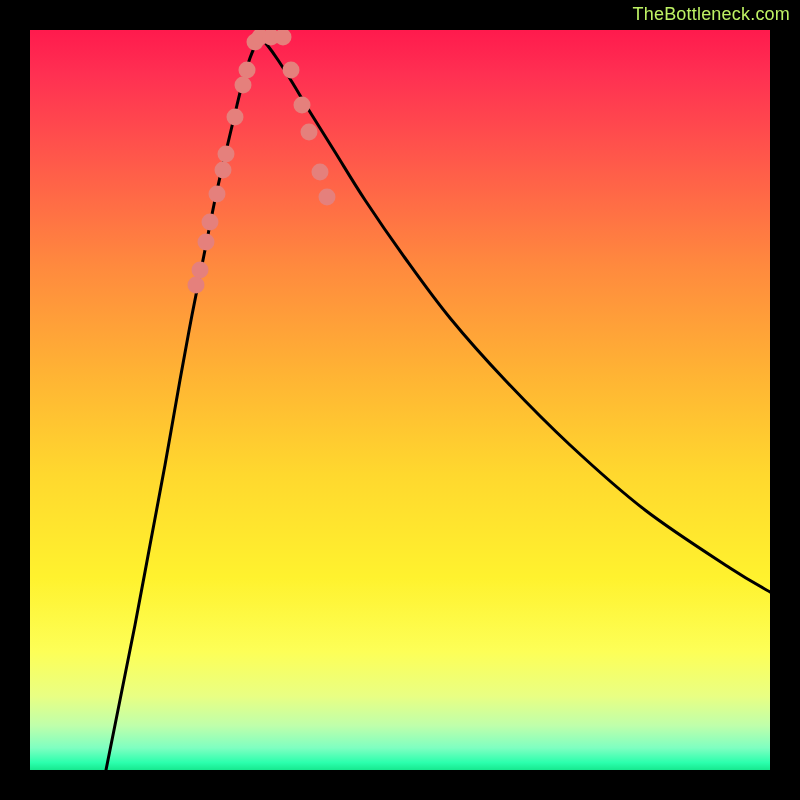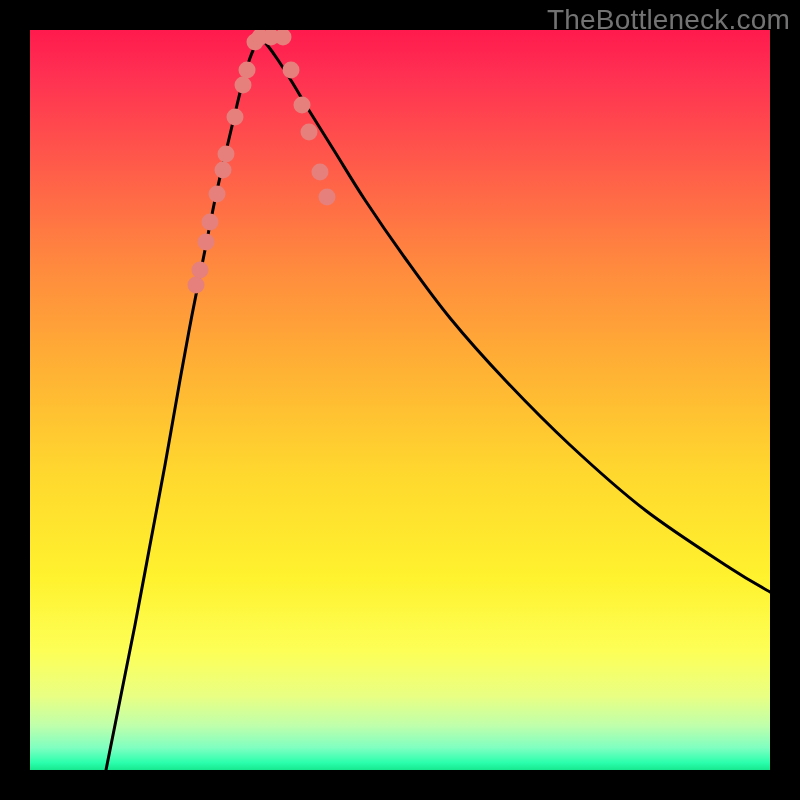--- a/index.html
+++ b/index.html
@@ -38,23 +38,23 @@
       #bfffab 94%,
       #7fffc1 97%,
       #2bffad 99%,
       #17e88f 100%
     );
   }
   .watermark {
     position: absolute;
     top: 4px;
     right: 10px;
-    font-size: 28px;
+    font-size: 18px;
     font-weight: 400;
-    color: #737373;
+    color: #bef264;
     letter-spacing: 0.2px;
     user-select: none;
   }
   svg.overlay {
     position: absolute;
     left: 0;
     top: 0;
     width: 740px;
     height: 740px;
   }

